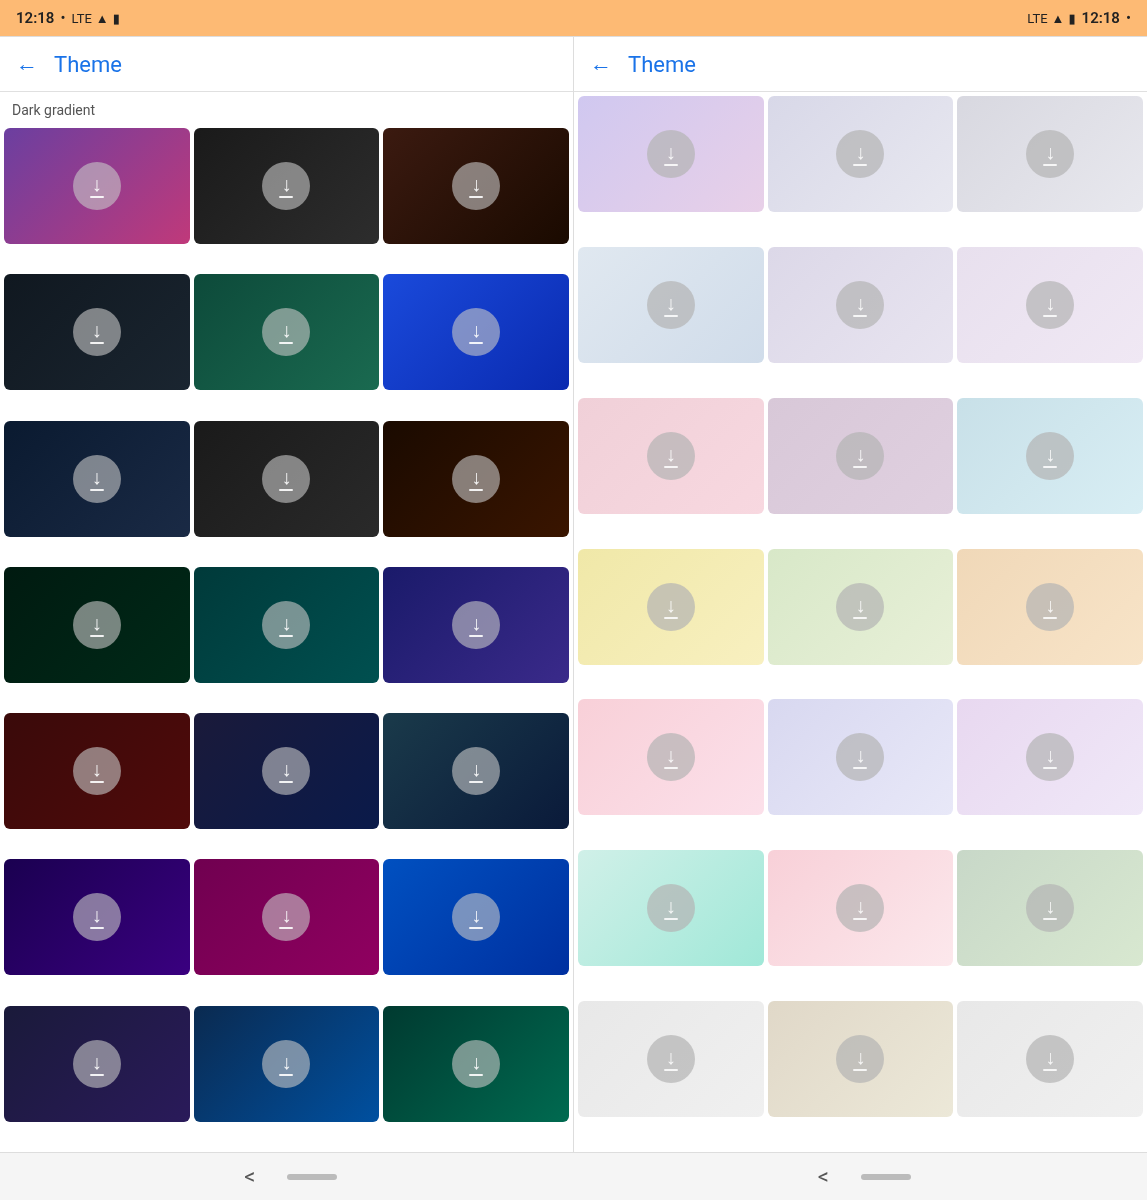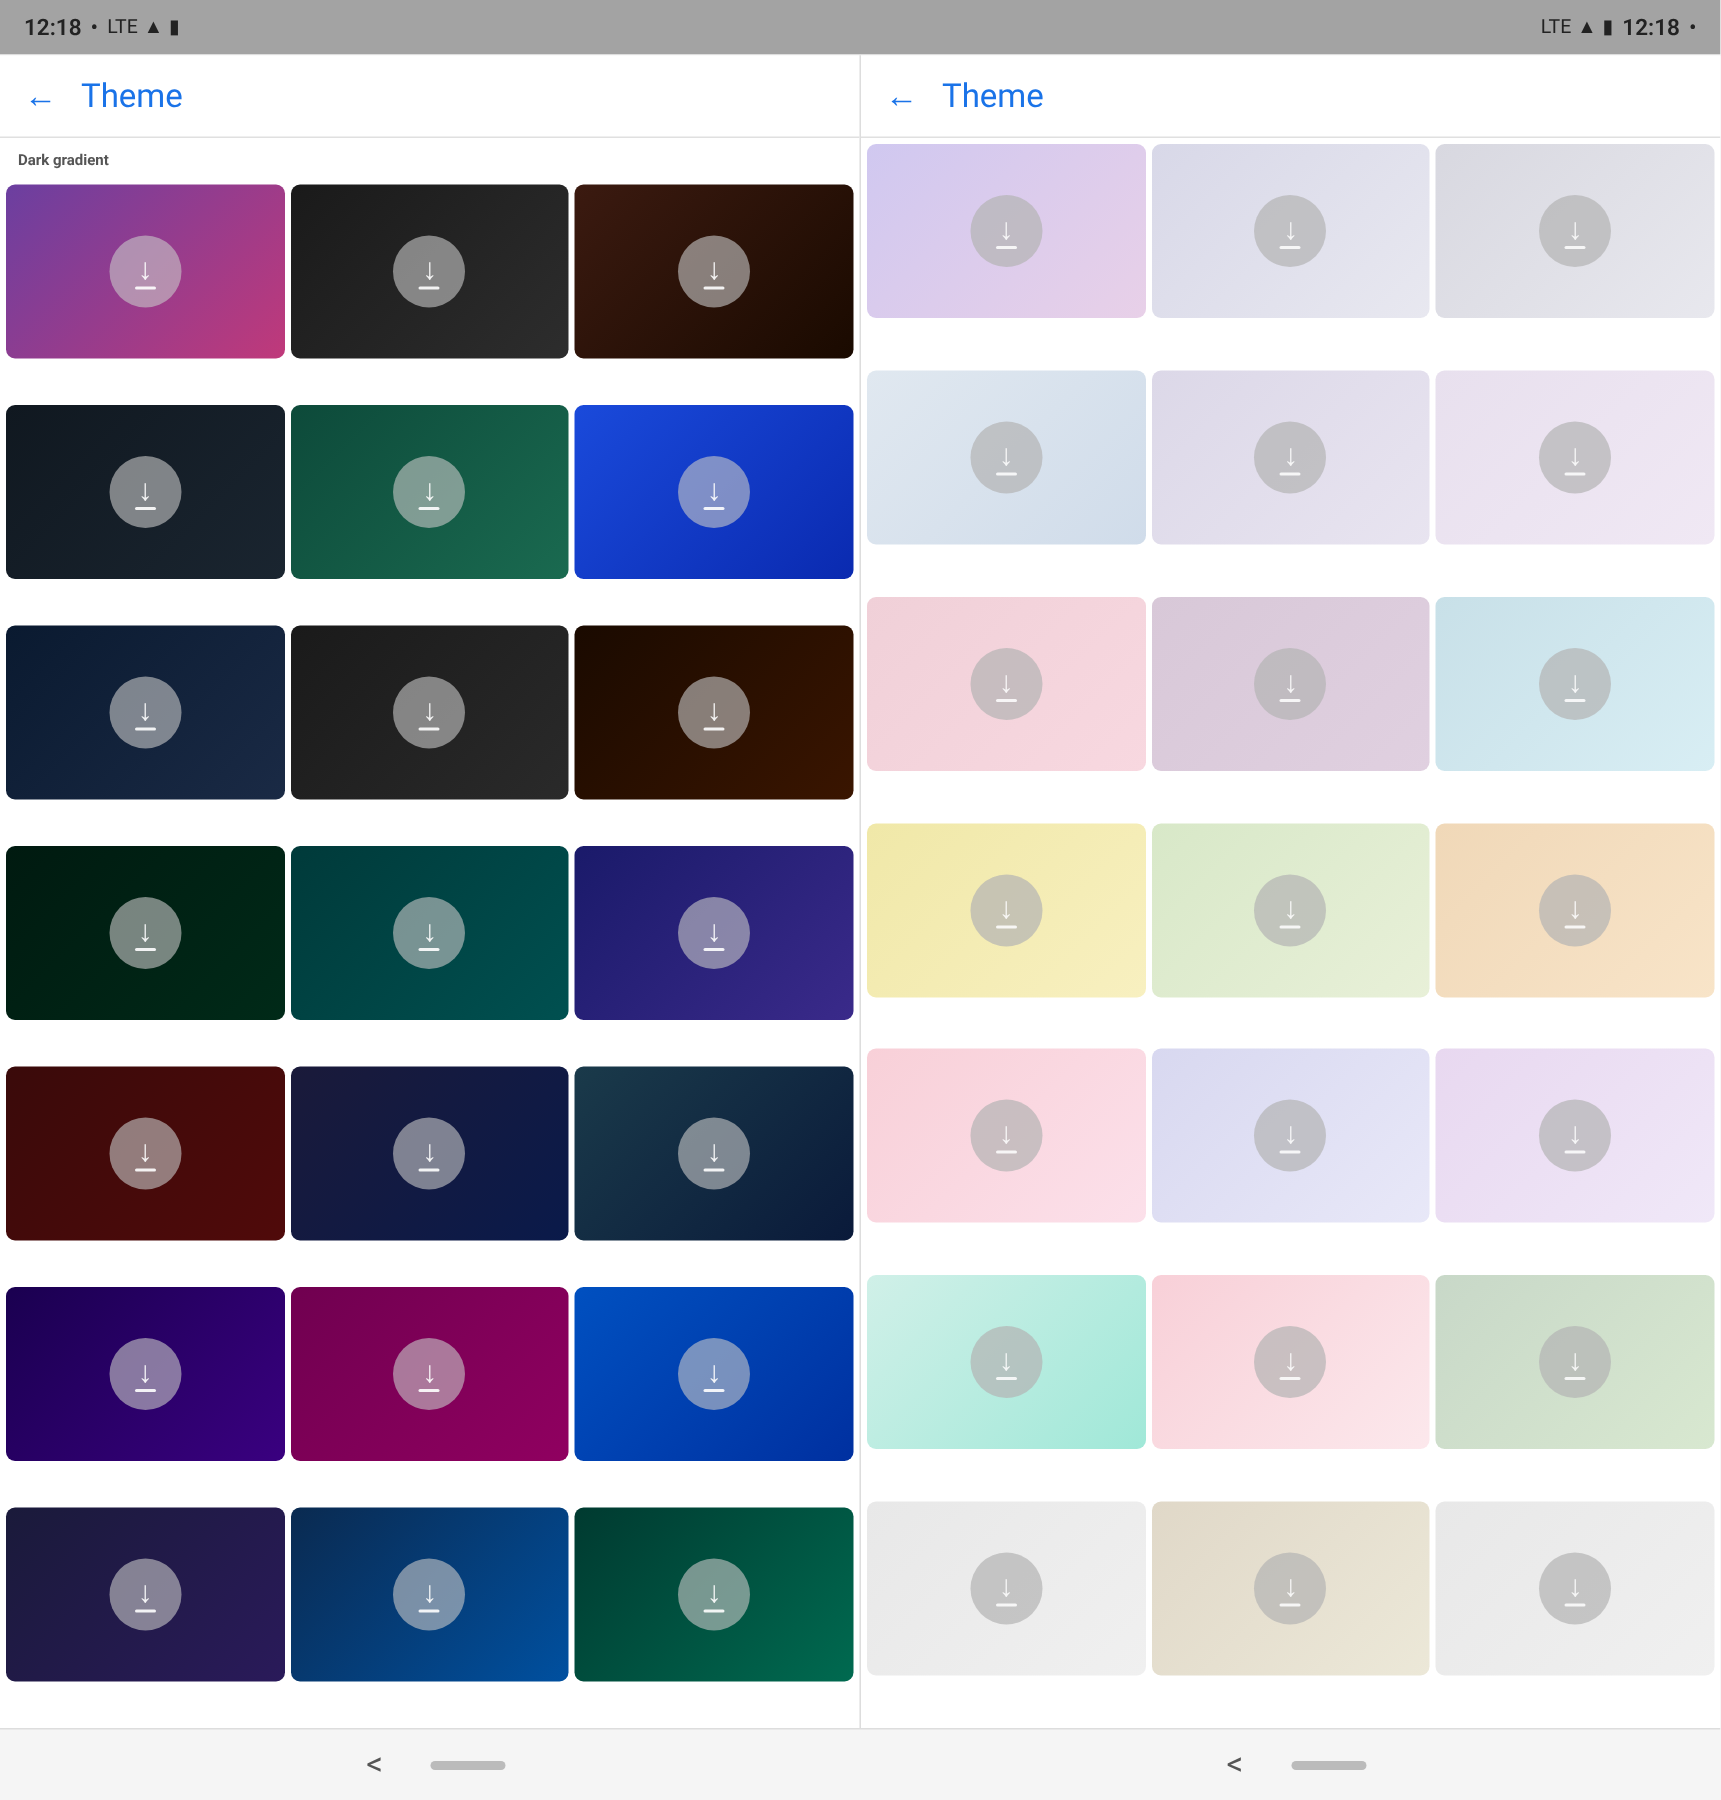--- a/index.html
+++ b/index.html
@@ -9,21 +9,21 @@
       width: 1147px;
       min-height: 1200px;
       display: flex;
       flex-direction: column;
     }
 
     .status-bar {
       display: flex;
       justify-content: space-between;
       align-items: center;
-      background: #a3a3a3;
+      background: #fdba74;
       height: 36px;
       padding: 0 16px;
     }
     .status-bar-half {
       display: flex;
       align-items: center;
       gap: 6px;
       width: 50%;
     }
     .status-bar-half:last-child { justify-content: flex-end; }
@@ -67,23 +67,23 @@
     }
 
     .panel-title {
       color: #1a73e8;
       font-size: 22px;
       font-weight: 400;
     }
 
     .section-label {
       padding: 10px 12px 6px 12px;
-      font-size: 10px;
+      font-size: 14px;
       color: #555;
-      font-weight: 700;
+      font-weight: 400;
     }
 
     .theme-grid {
       display: grid;
       grid-template-columns: repeat(3, 1fr);
       gap: 4px;
       padding: 4px;
       flex: 1;
       overflow-y: auto;
     }

